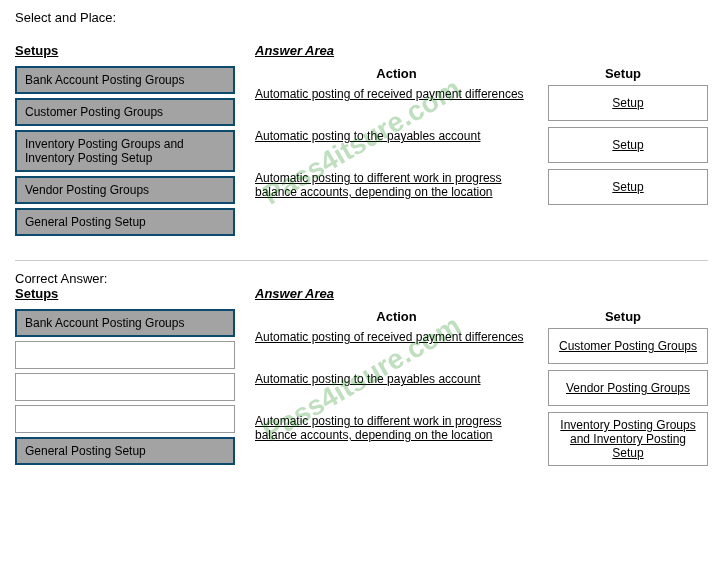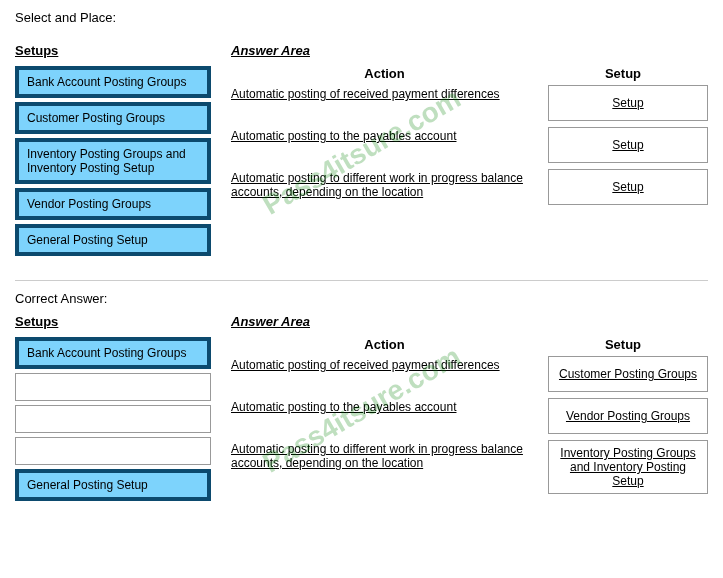--- a/index.html
+++ b/index.html
@@ -16,34 +16,34 @@
       font-size: 13px;
       margin-bottom: 18px;
       font-weight: normal;
     }
     .two-panel {
       display: flex;
       gap: 20px;
       margin-bottom: 20px;
     }
     .setups-panel {
-      width: 196px;
+      width: 220px;
       flex-shrink: 0;
     }
     .setups-panel h3 {
       font-size: 13px;
       font-weight: bold;
       margin-bottom: 8px;
       text-decoration: underline;
     }
     .setup-item {
-      border: 4px solid #0c4a6e;
+      border: 2px solid #0c4a6e;
       padding: 5px 8px;
       margin-bottom: 4px;
-      background: #7dd3fc;
+      background: #a3a3a3;
       font-size: 12px;
       min-height: 28px;
       display: flex;
       align-items: center;
     }
     .setup-item.empty {
       min-height: 28px;
       border: 1px solid #999;
       background: #fff;
     }
@@ -100,21 +100,20 @@
       min-height: 36px;
       flex-shrink: 0;
     }
     .divider {
       border: none;
       border-top: 1px solid #ccc;
       margin: 10px 0;
     }
     .correct-label {
       font-size: 13px;
-      margin-bottom: 8px;
     }
     .watermark-container {
       position: relative;
       overflow: hidden;
     }
     .watermark {
       position: absolute;
       top: 50%;
       left: 50%;
       transform: translate(-50%, -50%) rotate(-30deg);

